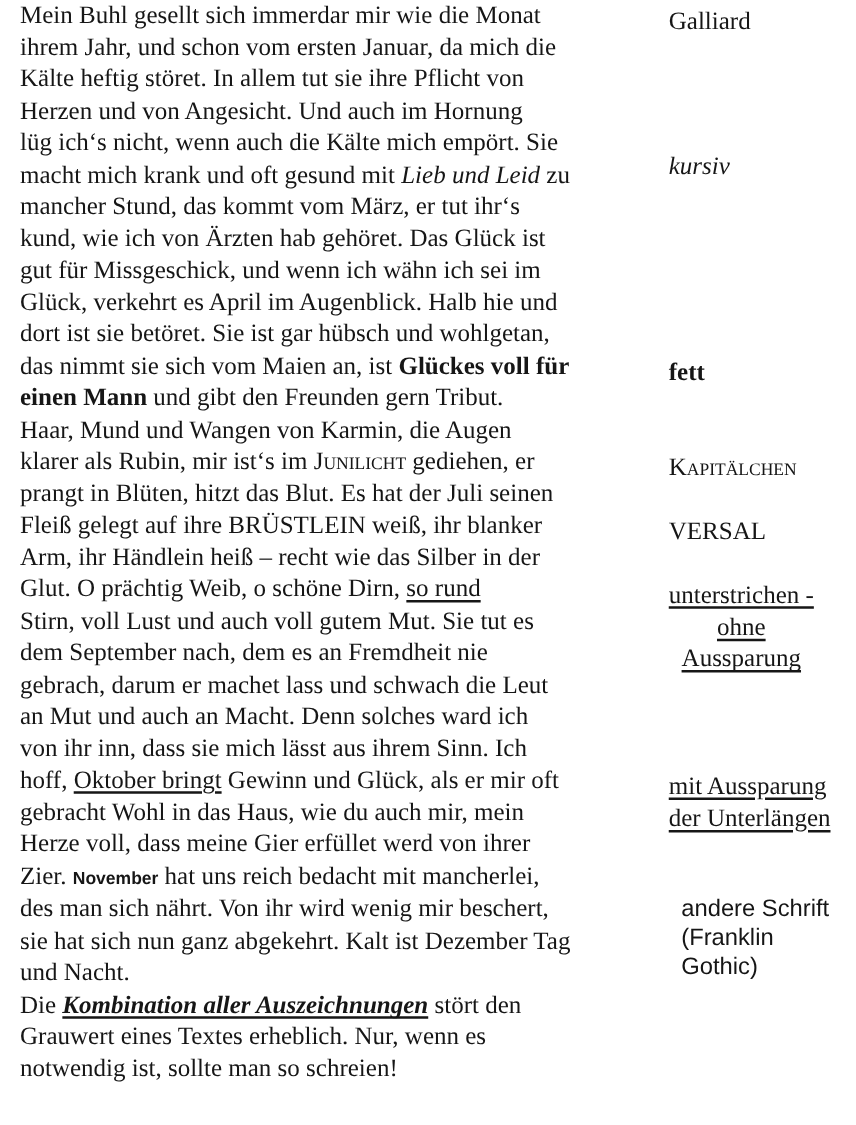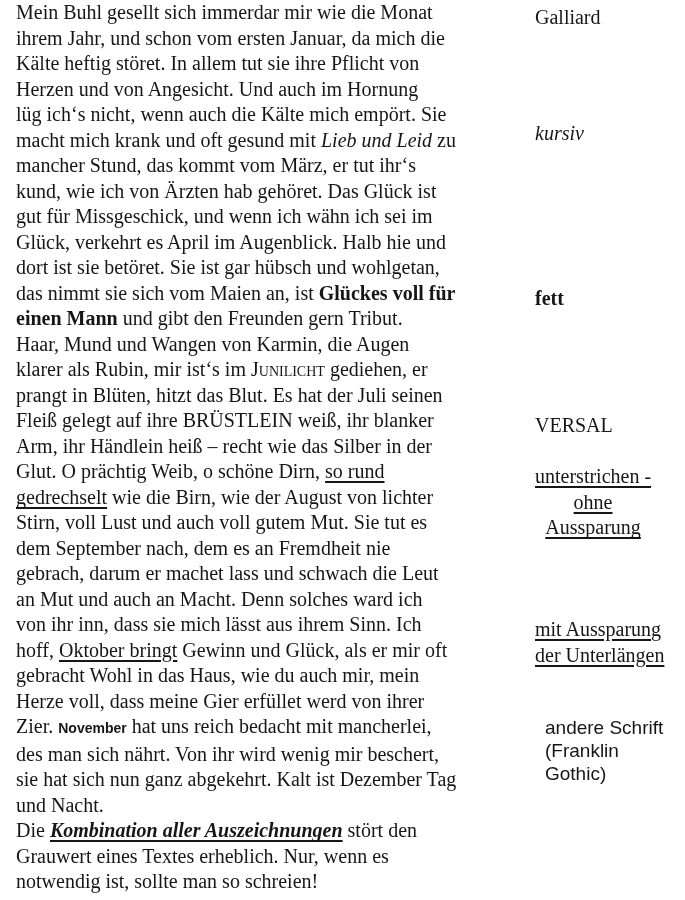--- a/index.html
+++ b/index.html
@@ -118,39 +118,39 @@
       <div class="text-line"><span class="seg seg-normal">Glück, verkehrt es April im Augenblick. Halb hie und</span></div>
       <div class="text-line"><span class="seg seg-normal">dort ist sie betöret. Sie ist gar hübsch und wohlgetan,</span></div>
       <div class="text-line"><span class="seg seg-normal">das nimmt sie sich vom Maien an, ist </span><span class="seg seg-bold">Glückes voll für</span></div>
       <div class="text-line"><span class="seg seg-bold">einen Mann</span><span class="seg seg-normal"> und gibt den Freunden gern Tribut.</span></div>
       <div class="text-line"><span class="seg seg-normal">Haar, Mund und Wangen von Karmin, die Augen</span></div>
       <div class="text-line"><span class="seg seg-normal">klarer als Rubin, mir ist‘s im </span><span class="seg seg-smallcaps">Junilicht</span><span class="seg seg-normal"> gediehen, er</span></div>
       <div class="text-line"><span class="seg seg-normal">prangt in Blüten, hitzt das Blut. Es hat der Juli seinen</span></div>
       <div class="text-line"><span class="seg seg-normal">Fleiß gelegt auf ihre </span><span class="seg seg-versal">BRÜSTLEIN</span><span class="seg seg-normal"> weiß, ihr blanker</span></div>
       <div class="text-line"><span class="seg seg-normal">Arm, ihr Händlein heiß – recht wie das Silber in der</span></div>
       <div class="text-line"><span class="seg seg-normal">Glut. O prächtig Weib, o schöne Dirn, </span><span class="seg seg-underline">so rund</span></div>
-      <div class="text-line"><span class="seg seg-underline">gedrechselt</span><span class="seg seg-normal"> wie die Birn, wie der August von lichter</span></div>
       <div class="text-line"><span class="seg seg-normal">Stirn, voll Lust und auch voll gutem Mut. Sie tut es</span></div>
       <div class="text-line"><span class="seg seg-normal">dem September nach, dem es an Fremdheit nie</span></div>
       <div class="text-line"><span class="seg seg-normal">gebrach, darum er machet lass und schwach die Leut</span></div>
       <div class="text-line"><span class="seg seg-normal">an Mut und auch an Macht. Denn solches ward ich</span></div>
       <div class="text-line"><span class="seg seg-normal">von ihr inn, dass sie mich lässt aus ihrem Sinn. Ich</span></div>
       <div class="text-line"><span class="seg seg-normal">hoff, </span><span class="seg seg-underline-skip">Oktober bringt</span><span class="seg seg-normal"> Gewinn und Glück, als er mir oft</span></div>
       <div class="text-line"><span class="seg seg-normal">gebracht Wohl in das Haus, wie du auch mir, mein</span></div>
       <div class="text-line"><span class="seg seg-normal">Herze voll, dass meine Gier erfüllet werd von ihrer</span></div>
       <div class="text-line"><span class="seg seg-normal">Zier. </span><span class="seg seg-sans-bold">November</span><span class="seg seg-normal"> hat uns reich bedacht mit mancherlei,</span></div>
       <div class="text-line"><span class="seg seg-normal">des man sich nährt. Von ihr wird wenig mir beschert,</span></div>
       <div class="text-line"><span class="seg seg-normal">sie hat sich nun ganz abgekehrt. Kalt ist Dezember Tag</span></div>
       <div class="text-line"><span class="seg seg-normal">und Nacht.</span></div>
       <div class="text-line"><span class="seg seg-normal">Die </span><span class="seg seg-combo">Kombination aller Auszeichnungen</span><span class="seg seg-normal"> stört den</span></div>
       <div class="text-line"><span class="seg seg-normal">Grauwert eines Textes erheblich. Nur, wenn es</span></div>
       <div class="text-line"><span class="seg seg-normal">notwendig ist, sollte man so schreien!</span></div>
     </div>
   <div class="annotation-column">
       <div class="annotation ann-normal" style="top: 5px;"><div class="ann-line">Galliard</div></div>
       <div class="annotation ann-italic" style="top: 121px;"><div class="ann-line">kursiv</div></div>
       <div class="annotation ann-bold" style="top: 286px;"><div class="ann-line">fett</div></div>
+      <div class="annotation ann-smallcaps" style="top: 362px;"><div class="ann-line">Kapitälchen</div></div>
       <div class="annotation ann-normal" style="top: 413px;"><div class="ann-line">VERSAL</div></div>
       <div class="annotation ann-underline" style="top: 464px;"><div class="ann-line">unterstrichen -</div><div class="ann-line">ohne</div><div class="ann-line">Aussparung</div></div>
       <div class="annotation ann-underline-skip" style="top: 617px;"><div class="ann-line">mit Aussparung</div><div class="ann-line">der Unterlängen</div></div>
       <div class="annotation ann-sans-bold" style="top: 716px;"><div class="ann-line">andere Schrift</div><div class="ann-line">(Franklin</div><div class="ann-line">Gothic)</div></div>
     </div>
 </div>
 
 </body></html>

